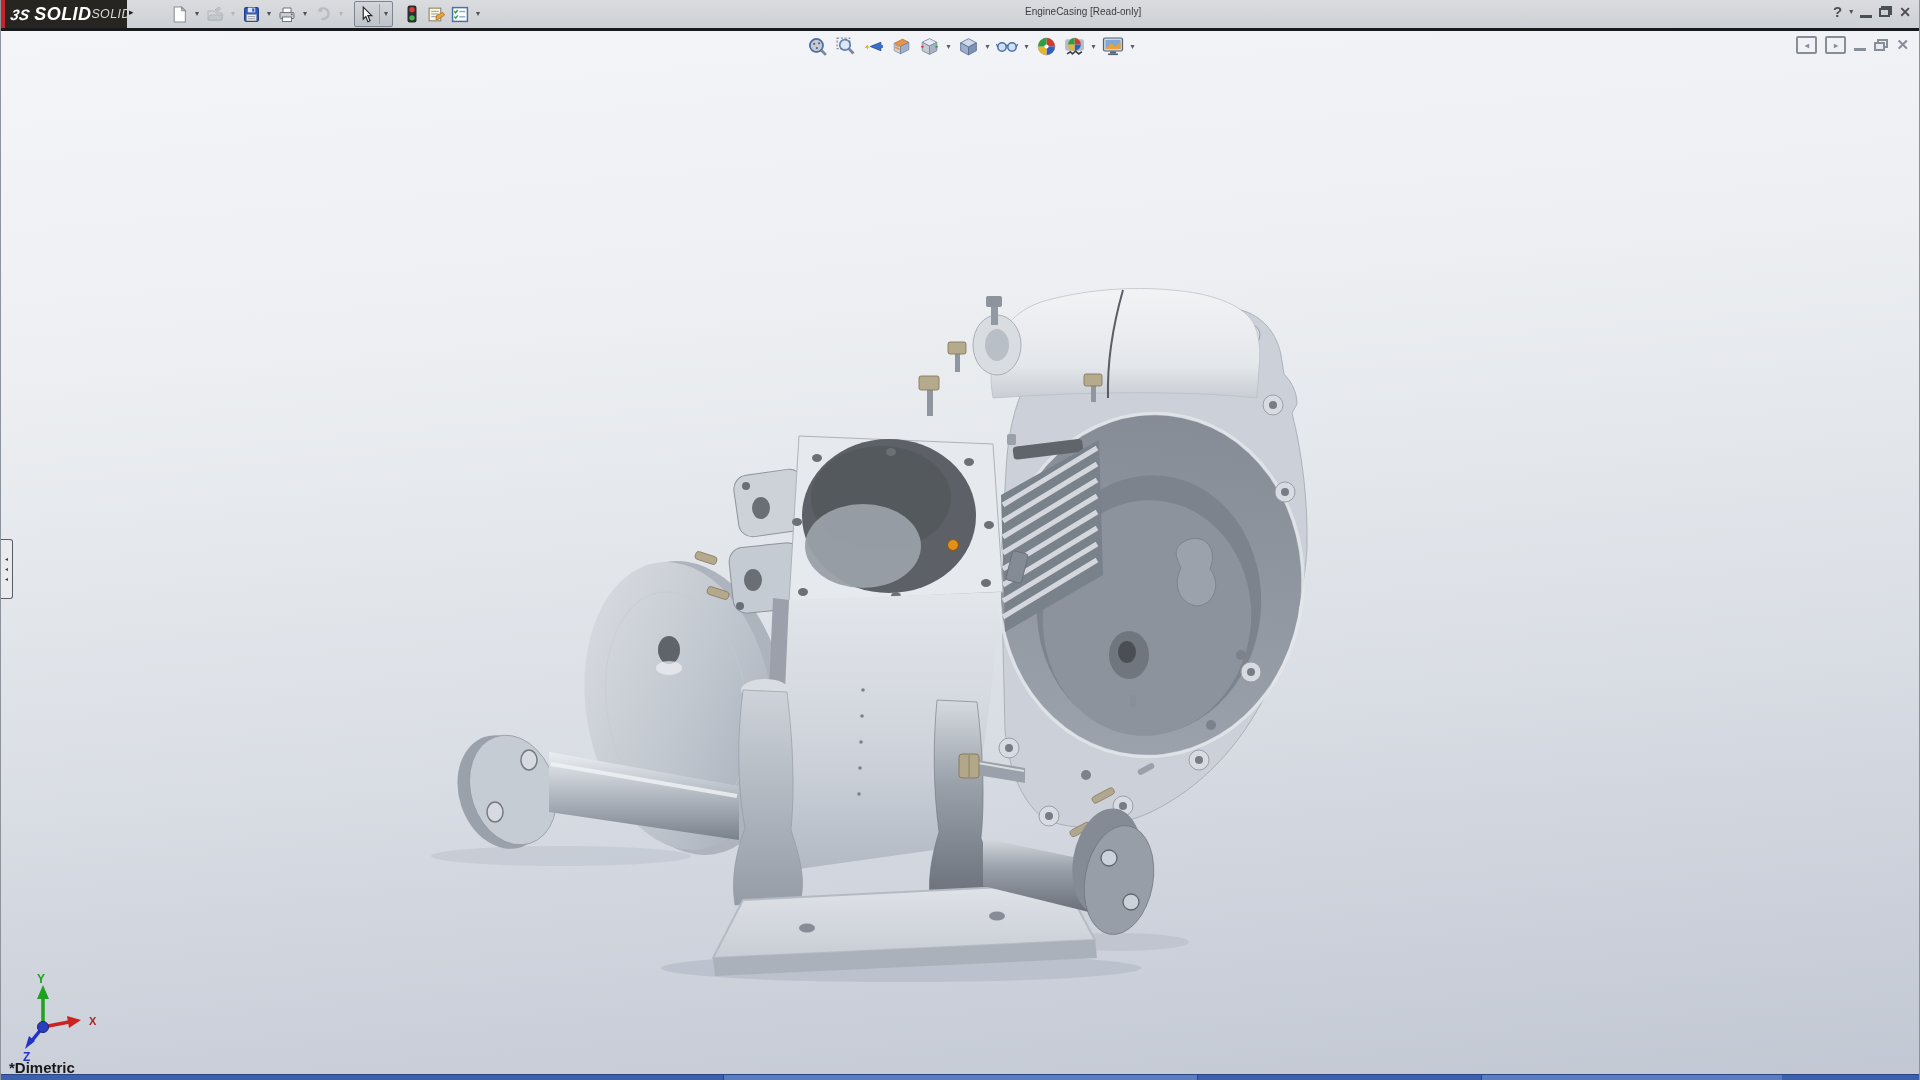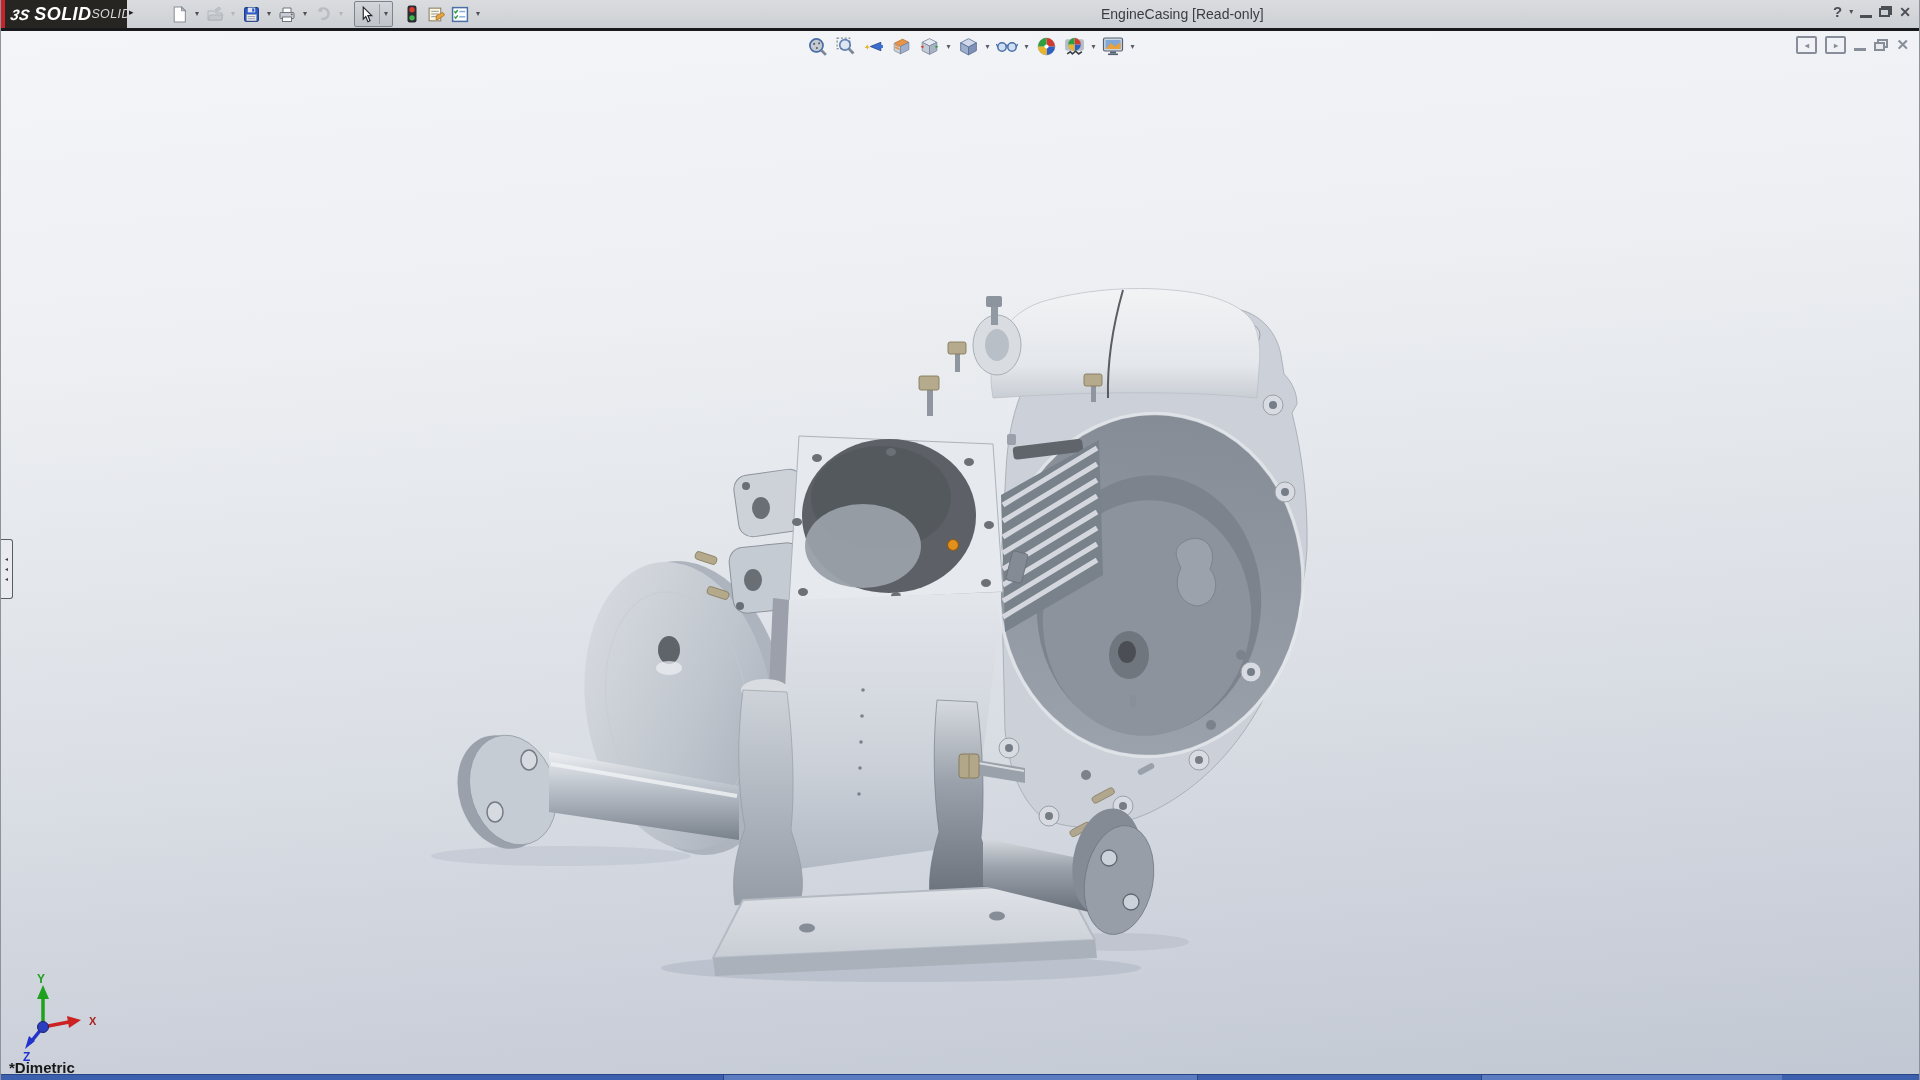--- a/index.html
+++ b/index.html
@@ -18,21 +18,21 @@
   .logo-works{color:#d9d9d9;font-style:italic;font-weight:normal;font-size:12.5px;letter-spacing:.4px;}
   .flyout{position:absolute;left:128px;top:7px;font-size:9px;color:#1c1c1c;cursor:pointer;}
   .std-toolbar{position:absolute;left:166px;top:1px;height:26px;display:flex;align-items:center;}
   .tb-btn{width:22px;height:22px;display:flex;align-items:center;justify-content:center;margin:0 1px;}
   .dd{width:12px;font-size:8px;color:#4c4f54;text-align:center;line-height:22px;}
   .dd.dis{color:#b2b5ba;}
   .tb-gap{width:5px;}
   .tb-select{display:flex;align-items:center;height:24px;border:1px solid #7e848e;border-radius:2px;
     background:linear-gradient(#d3d6da,#bfc4ca);margin:0 2px;}
   .tb-select .sep{width:1px;height:20px;background:#9aa0a8;}
-  .title-text{position:absolute;left:1100px;top:6px;font-size:14px;color:#3a3d42;}
+  .title-text{position:absolute;left:1024px;top:6px;font-size:10px;color:#3a3d42;}
   .win-controls{position:absolute;right:8px;top:3px;display:flex;align-items:center;gap:7px;color:#4a4e55;}
   .help-glyph{font-size:15px;font-weight:bold;color:#4a4e55;}
   .help-dd{font-size:8px;color:#4c4f54;}
   .wc-min{width:12px;height:3px;background:#4a4e55;margin-top:9px;}
   .wc-restore{position:relative;width:13px;height:11px;}
   .wc-restore i{position:absolute;border:2px solid #4a4e55;background:transparent;display:block;}
   .wc-restore i:first-child{right:0;top:0;width:7px;height:5px;}
   .wc-restore i:last-child{left:0;bottom:0;width:7px;height:5px;background:#cdd0d4;}
   .wc-close{font-size:14px;font-weight:bold;color:#4a4e55;line-height:16px;}
 

